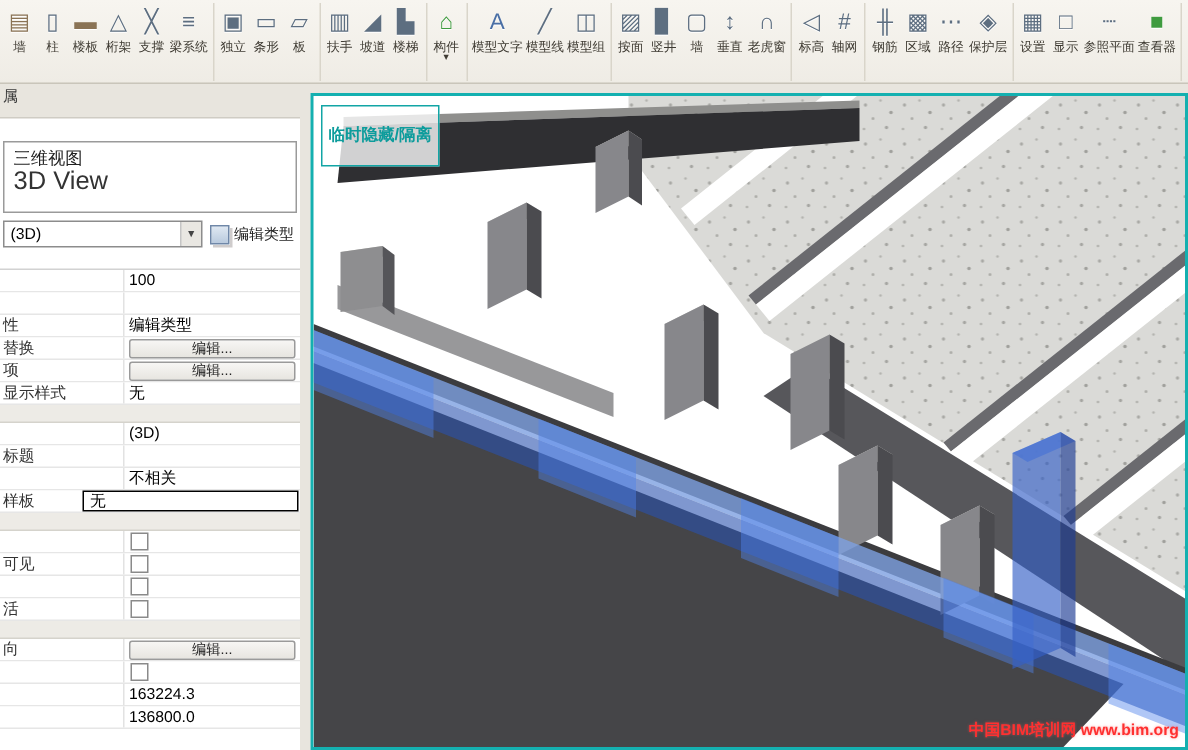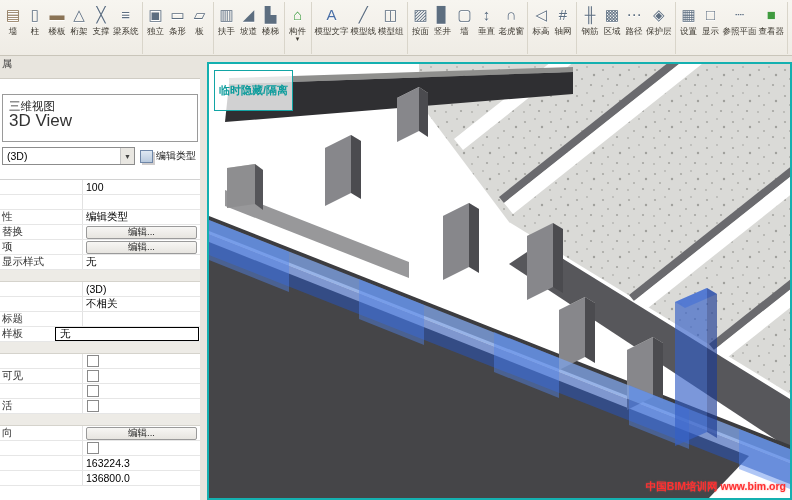--- a/index.html
+++ b/index.html
@@ -285,26 +285,26 @@
     <div class="prow">
       <div class="plabel">显示样式</div>
       <div class="pvalue">无</div>
     </div>
     <div class="psection"></div>
     <div class="prow">
       <div class="plabel"></div>
       <div class="pvalue">(3D)</div>
     </div>
     <div class="prow">
-      <div class="plabel"></div>
-      <div class="pvalue">不相关</div>
-    </div>
-    <div class="prow">
       <div class="plabel">标题</div>
       <div class="pvalue"></div>
+    </div>
+    <div class="prow">
+      <div class="plabel"></div>
+      <div class="pvalue">不相关</div>
     </div>
     <div class="prow">
       <div class="plabel">样板</div>
       <div class="boxedval">无</div>
     </div>
     <div class="psection"></div>
     <div class="prow">
       <div class="plabel"></div>
       <span class="pcheck"></span>
     </div>

